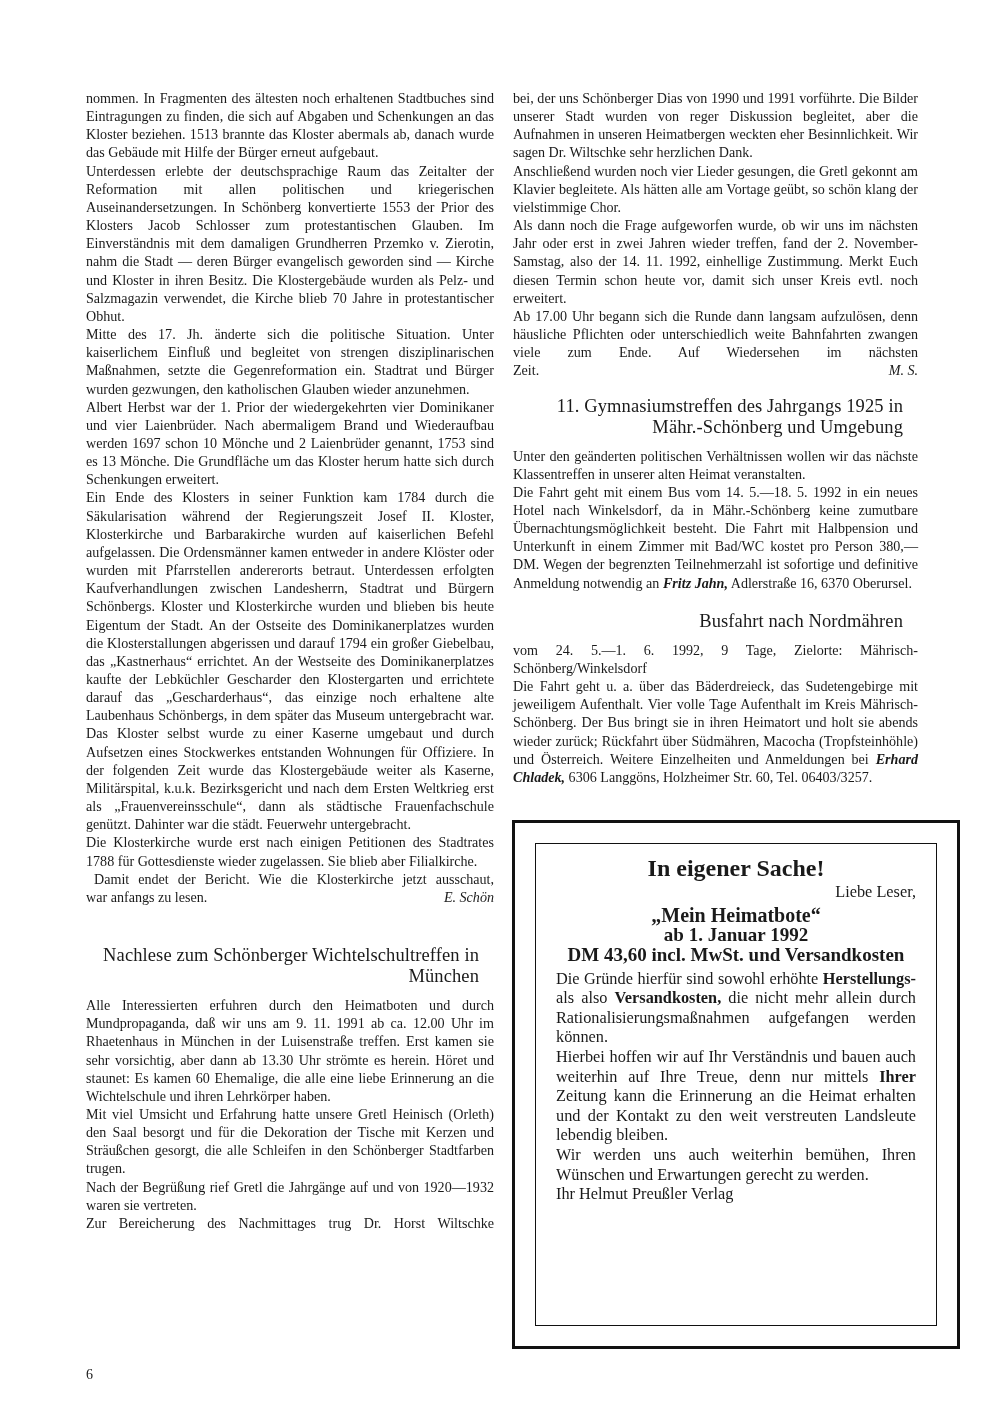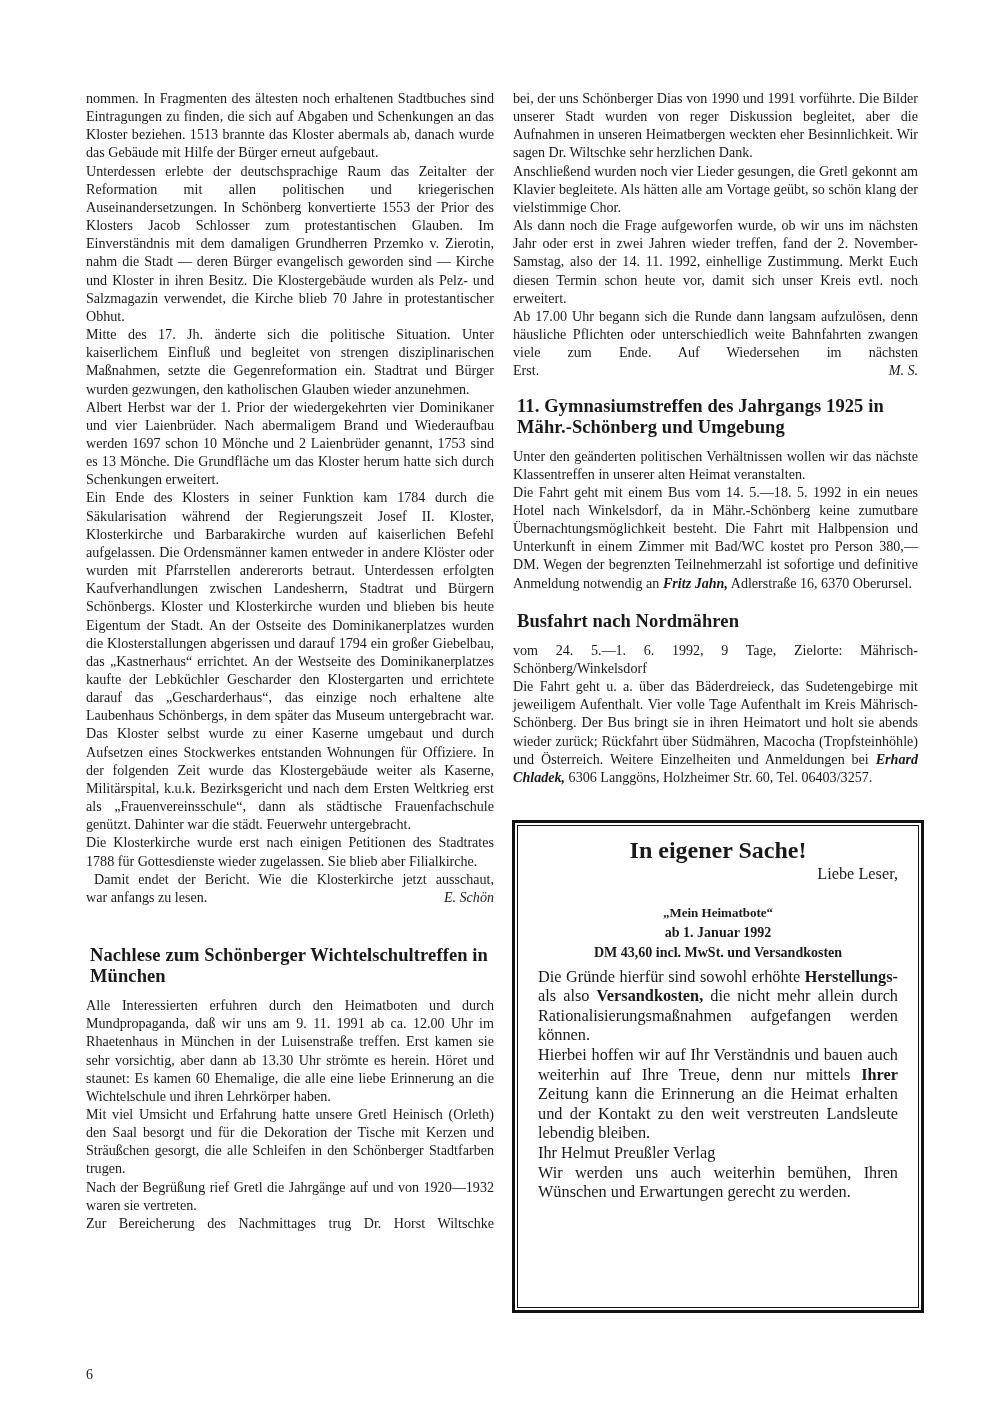--- a/index.html
+++ b/index.html
@@ -4,35 +4,35 @@
 <style>
   html, body { margin: 0; padding: 0; background: #ffffff; }
   body { width: 1000px; height: 1412px; position: relative; overflow: hidden;
          font-family: "Liberation Serif", "DejaVu Serif", serif; color: #1a1a1a; }
   .col { position: absolute; top: 89px; font-size: 14.1px; line-height: 18.15px; text-align: justify; }
   .col-left { left: 86px; width: 408px; }
   .col-right { left: 513px; width: 405px; }
   .col p { margin: 0; }
   .sig-line { display: flex; justify-content: space-between; }
   .sig { font-style: italic; }
-  h2 { font-family: "Liberation Serif", serif; font-weight: bold; font-size: 18.5px; line-height: 21px;
-       text-align: left; margin: 4px; letter-spacing: 0.1px; }
+  h2 { font-family: "Liberation Serif", serif; font-weight: normal; font-size: 18.5px; line-height: 21px;
+       text-align: right; margin: 15px; letter-spacing: 0.1px; }
   .h-left { margin-top: 39px; margin-bottom: 9px; }
   .h-right1 { margin-top: 16px; margin-bottom: 9px; }
   .h-right2 { margin-top: 19px; margin-bottom: 9px; }
   em { font-style: italic; font-weight: bold; }
   .box { position: absolute; left: 512px; top: 820px; width: 402px; height: 483px;
-         border: 3px solid #111; padding: 2px; }
+         border: 3px solid #111; padding: 20px; }
   .box-inner { border: 1.5px solid #111; width: 100%; height: 100%; box-sizing: border-box;
                padding: 6px 20px 0 20px; }
   .box h3 { font-size: 24px; font-weight: bold; text-align: center; margin: 4px 0 0 0; line-height: 28px; }
   .box .bt { font-size: 16.3px; line-height: 19.6px; text-align: justify; margin: 0; }
   .box .center-bold { text-align: center; font-weight: bold; margin: 0; }
-  .box .cb1 { font-size: 13px; line-height: 20px; margin-top: 19px; }
-  .box .cb2, .box .cb3 { font-size: 14px; line-height: 20px; }
+  .box .cb1 { font-size: 20px; line-height: 20px; margin-top: 3px; }
+  .box .cb2, .box .cb3 { font-size: 19px; line-height: 20px; }
   .box .cb3 { margin-bottom: 4px; }
   .right-align { text-align: right; }
   .page-num { position: absolute; left: 86px; top: 1367px; font-size: 14px; }
 </style>
 </head>
 <body>
 
 <div class="col col-left">
   <p>nommen. In Fragmenten des ältesten noch erhaltenen Stadtbuches sind Eintragungen zu finden, die sich auf Abgaben und Schenkungen an das Kloster beziehen. 1513 brannte das Kloster abermals ab, danach wurde das Gebäude mit Hilfe der Bürger erneut aufgebaut.</p>
   <p>Unterdessen erlebte der deutschsprachige Raum das Zeitalter der Reformation mit allen politischen und kriegerischen Auseinandersetzungen. In Schönberg konvertierte 1553 der Prior des Klosters Jacob Schlosser zum protestantischen Glauben. Im Einverständnis mit dem damaligen Grundherren Przemko v. Zierotin, nahm die Stadt — deren Bürger evangelisch geworden sind — Kirche und Kloster in ihren Besitz. Die Klostergebäude wurden als Pelz- und Salzmagazin verwendet, die Kirche blieb 70 Jahre in protestantischer Obhut.</p>
@@ -52,21 +52,21 @@
   <p>Nach der Begrüßung rief Gretl die Jahrgänge auf und von 1920—1932 waren sie vertreten.</p>
   <p style="text-align-last: justify;">Zur Bereicherung des Nachmittages trug Dr. Horst Wiltschke</p>
 </div>
 
 <div class="col col-right">
   <p>bei, der uns Schönberger Dias von 1990 und 1991 vorführte. Die Bilder unserer Stadt wurden von reger Diskussion begleitet, aber die Aufnahmen in unseren Heimatbergen weckten eher Besinnlichkeit. Wir sagen Dr. Wiltschke sehr herzlichen Dank.</p>
   <p>Anschließend wurden noch vier Lieder gesungen, die Gretl gekonnt am Klavier begleitete. Als hätten alle am Vortage geübt, so schön klang der vielstimmige Chor.</p>
   <p>Als dann noch die Frage aufgeworfen wurde, ob wir uns im nächsten Jahr oder erst in zwei Jahren wieder treffen, fand der 2. November-Samstag, also der 14. 11. 1992, einhellige Zustimmung. Merkt Euch diesen Termin schon heute vor, damit sich unser Kreis evtl. noch erweitert.</p>
   <p style="text-align-last: justify;">Ab 17.00 Uhr begann sich die Runde dann langsam aufzulösen, denn häusliche Pflichten oder unterschiedlich weite Bahnfahrten zwangen viele zum Ende. Auf Wiedersehen im nächsten</p>
   <div class="sig-line">
-    <span>Erst.</span>
+    <span>Zeit.</span>
     <span class="sig">M. S.</span>
   </div>
 
   <h2 class="h-right1">11. Gymnasiumstreffen des Jahrgangs 1925 in Mähr.-Schönberg und Umgebung</h2>
   <p>Unter den geänderten politischen Verhältnissen wollen wir das nächste Klassentreffen in unserer alten Heimat veranstalten.</p>
   <p>
     <span>Die Fahrt geht mit einem Bus vom 14. 5.—18. 5. 1992 in ein neues Hotel nach Winkelsdorf, da in Mähr.-Schönberg keine zumutbare Übernachtungsmöglichkeit besteht. Die Fahrt mit Halbpension und Unterkunft in einem Zimmer mit Bad/WC kostet pro Person 380,— DM. Wegen der begrenzten Teilnehmerzahl ist sofortige und definitive Anmeldung notwendig an </span><em>Fritz Jahn,</em><span> Adlerstraße 16, 6370 Oberursel.</span>
   </p>
 
   <h2 class="h-right2">Busfahrt nach Nordmähren</h2>
@@ -82,18 +82,18 @@
     <p class="bt" style="text-align:right;">Liebe Leser,</p>
     <p class="center-bold cb1">„Mein Heimatbote“</p>
     <p class="center-bold cb2">ab 1. Januar 1992</p>
     <p class="center-bold cb3">DM 43,60 incl. MwSt. und Versandkosten</p>
     <p class="bt">
       <span>Die Gründe hierfür sind sowohl erhöhte </span><b>Herstellungs-</b><span> als also </span><b>Versandkosten,</b><span> die nicht mehr allein durch Rationalisierungsmaßnahmen aufgefangen werden können.</span>
     </p>
     <p class="bt">
       <span>Hierbei hoffen wir auf Ihr Verständnis und bauen auch weiterhin auf Ihre Treue, denn nur mittels </span><b>Ihrer</b><span> Zeitung kann die Erinnerung an die Heimat erhalten und der Kontakt zu den weit verstreuten Landsleute lebendig bleiben.</span>
     </p>
+    <p class="bt">Wir werden uns auch weiterhin bemühen, Ihren Wünschen und Erwartungen gerecht zu werden.</p>
     <p class="bt right-align">Ihr Helmut Preußler Verlag</p>
-    <p class="bt">Wir werden uns auch weiterhin bemühen, Ihren Wünschen und Erwartungen gerecht zu werden.</p>
   </div>
 </div>
 
 <div class="page-num">6</div>
 
 </body></html>

